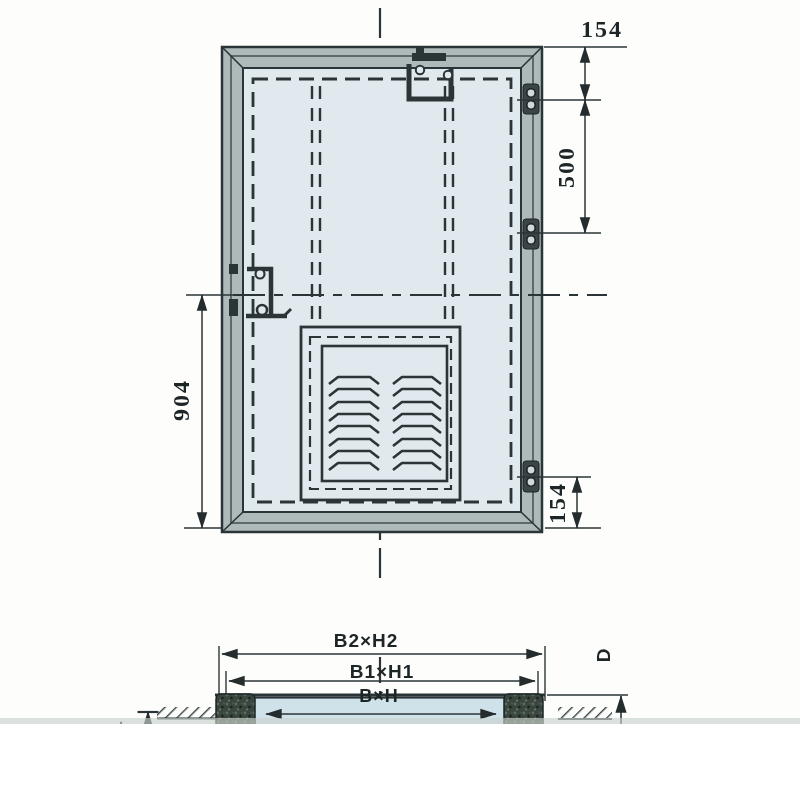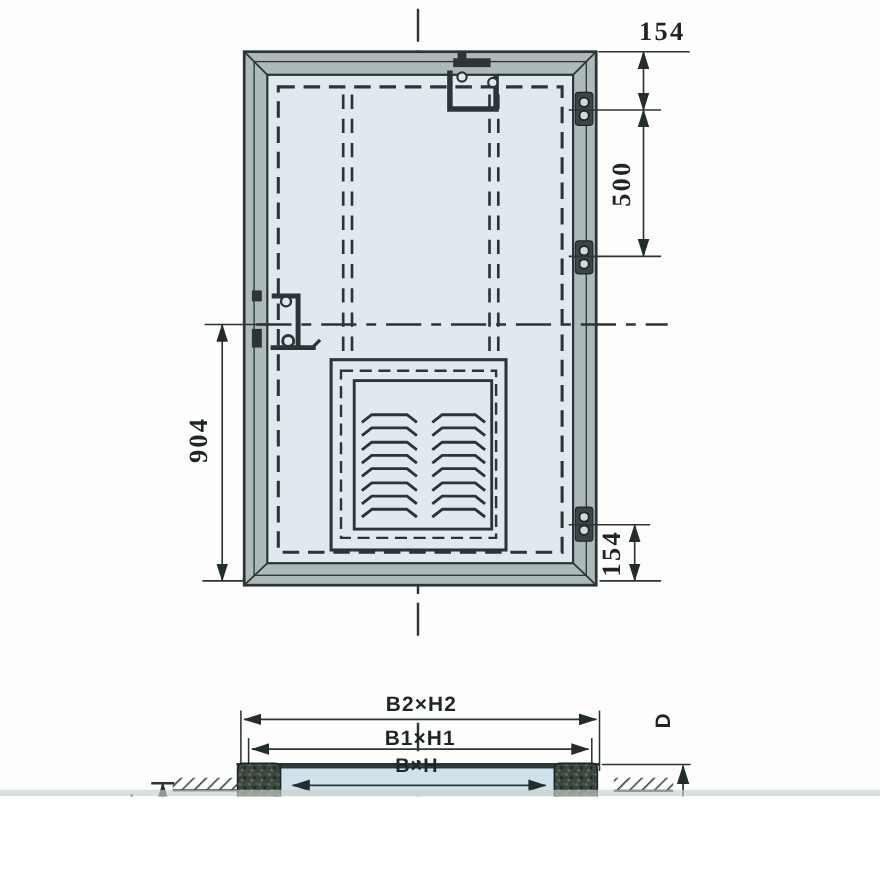--- a/index.html
+++ b/index.html
@@ -244,21 +244,21 @@
       <path class="st" d="M621 696 V772" stroke-width="1.6" marker-start="url(#arr)" marker-end="url(#arr)"></path>
     </g>
   </g>
 </svg>
 
 <div class="dim" style="left:602px;top:29px;">154</div>
 <div class="dim rot" style="left:566px;top:167px;">500</div>
 <div class="dim rot" style="left:181px;top:400px;">904</div>
 <div class="dim rot" style="left:557px;top:503px;">154</div>
 
-<div class="dim sans" style="left:383px;top:641px;text-align:right;">B2×H2</div>
+<div class="dim sans" style="left:366px;top:641px;text-align:right;">B2×H2</div>
 <div class="dim sans" style="left:382px;top:672px;">B1×H1</div>
 <div class="dim sans sm" style="left:379px;top:696px;">B×H</div>
 <div class="dim sans rot" style="left:604px;top:655px;">D</div>
 <div class="dim sans rot" style="left:127px;top:727px;">T</div>
 
 <div class="edge"></div>
 
 </div>
 
 </body></html>

